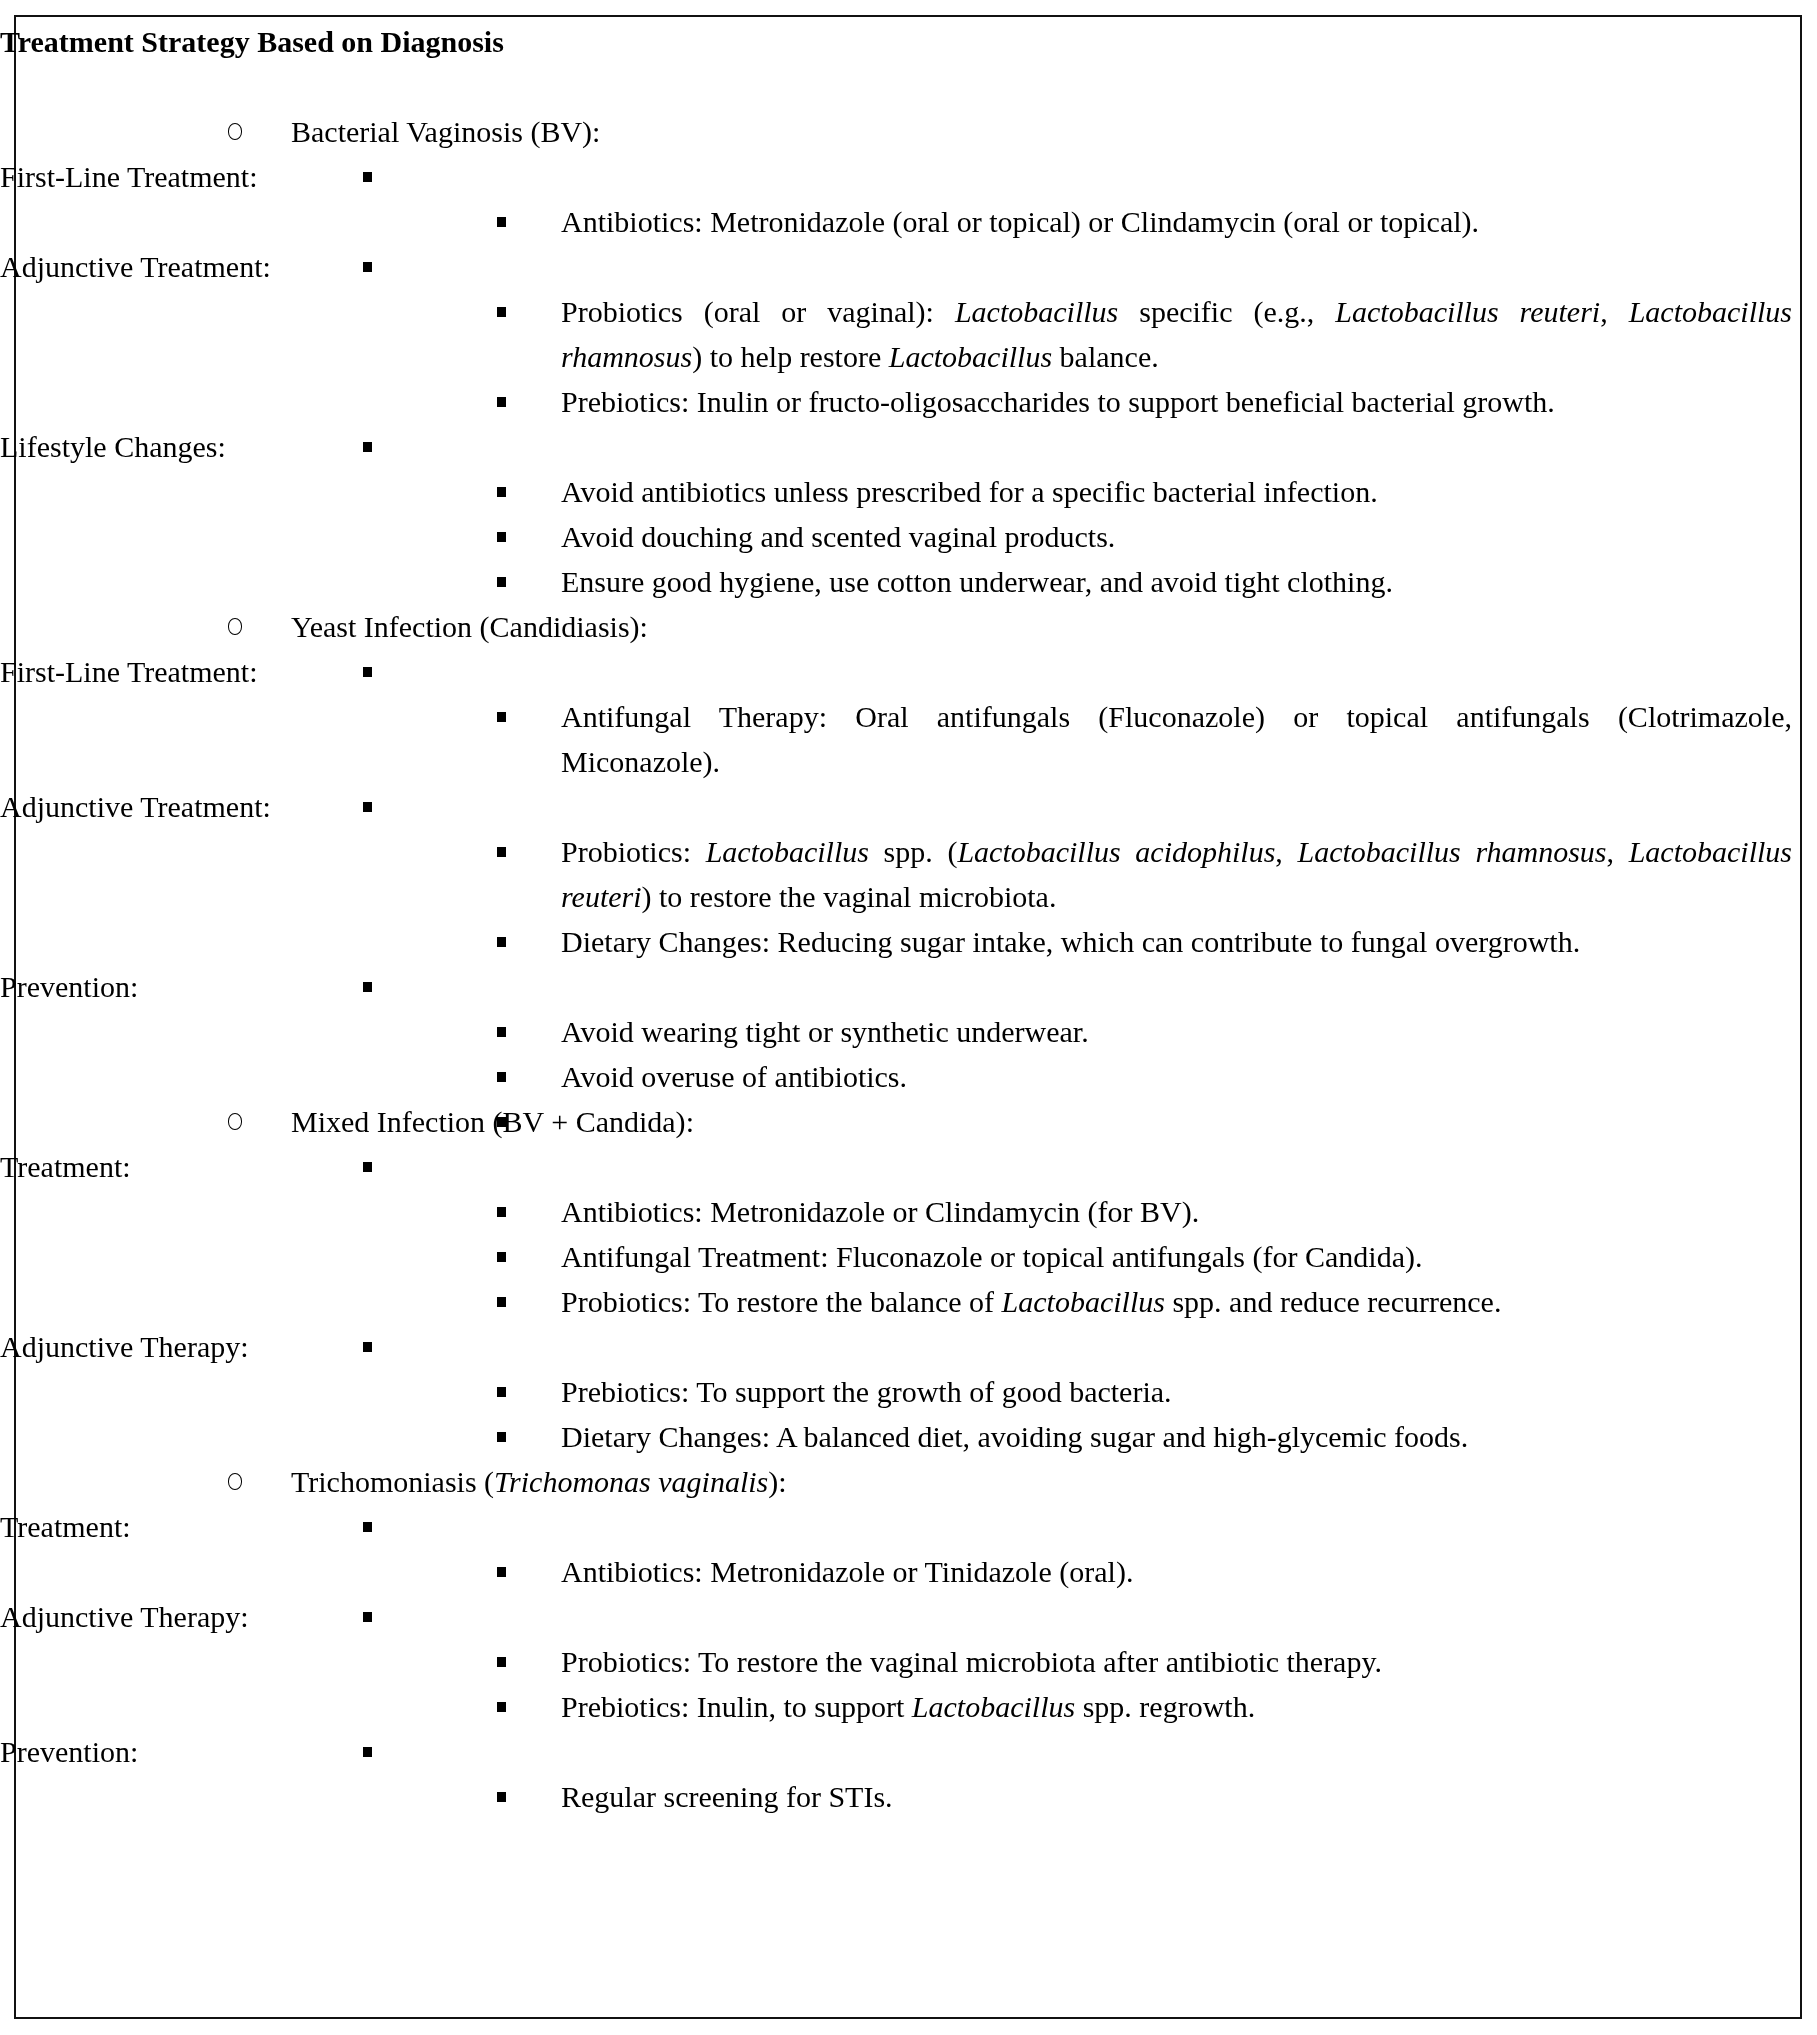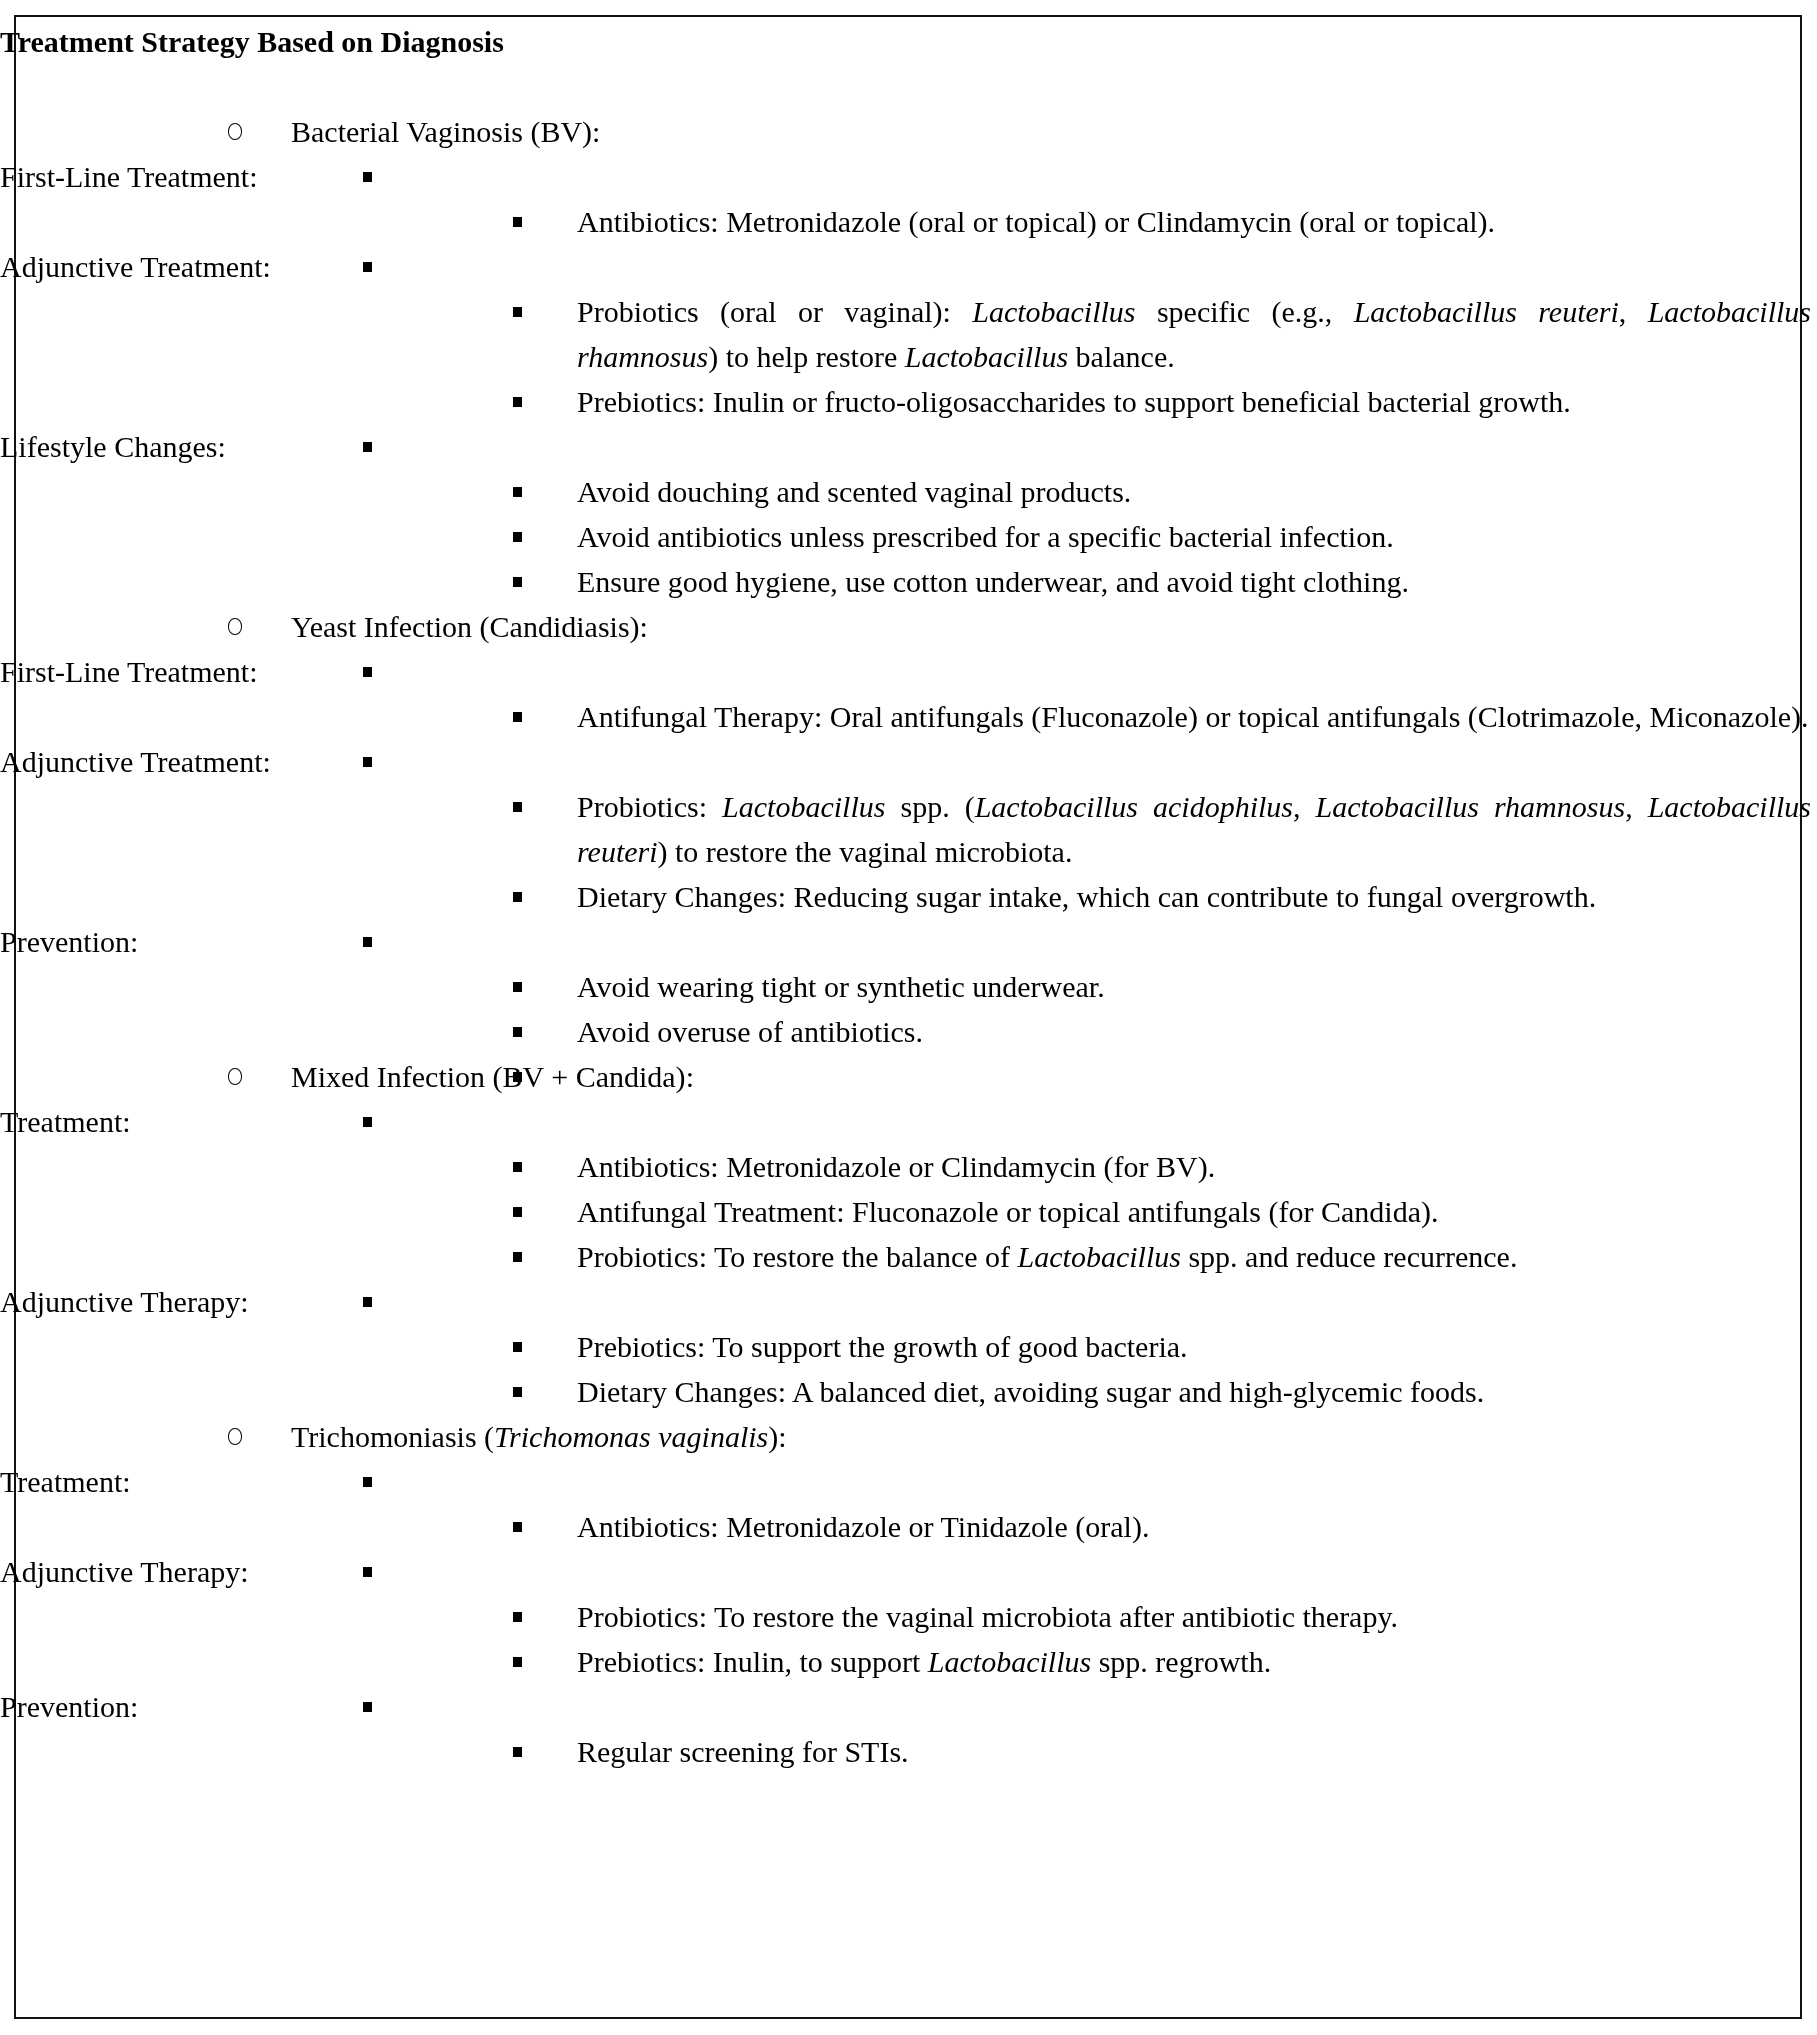--- a/index.html
+++ b/index.html
@@ -9,21 +9,21 @@
            border: 2.8px solid #111; box-sizing: border-box; }
   .title { position: absolute; left: 0; right: 0; top: 20px; text-align: left;
            font-weight: bold; font-size: 30px; line-height: 44px; }
   .content { position: absolute; left: 0; top: 109px; width: 100%; }
   .row { position: relative; font-size: 30px; line-height: 45px; text-align: justify; }
   .row .marker { position: absolute; top: 0; }
   .l1 { padding-left: 291px; padding-right: 22px; }
   .l1 .marker { left: 228px; font-size: 27px; }
   .l2 { padding-right: 22px; }
   .l2 .marker { left: 363px; }
-  .l3 { padding-left: 561px; padding-right: 7px; margin-left: 16px; }
+  .l3 { padding-left: 561px; padding-right: 26px; }
   .l3 .marker { left: 497px; }
   .sq { display: inline-block; width: 9.4px; height: 10.5px; background: #000; vertical-align: middle; margin-top: -6.7px; }
   .circle { display: inline-block; width: 14.4px; height: 16.6px; border: 1.7px solid #000; border-radius: 50%; box-sizing: border-box; vertical-align: middle; margin-top: -4.4px; }
   .b { font-weight: normal; }
   .i { font-style: italic; }
   .text { display: block; }
   .text:after { content: ""; }
   .last-justify { text-align-last: left; }
 </style>
 </head>
@@ -57,25 +57,25 @@
     <div class="row l3">
       <span class="marker"><span class="sq"></span></span>
       <span class="text last-justify"><span>Prebiotics: Inulin or fructo-oligosaccharides to support beneficial bacterial growth.</span></span>
     </div>
     <div class="row l2">
       <span class="marker"><span class="sq"></span></span>
       <span class="text" style="text-align: left;">Lifestyle Changes:</span>
     </div>
     <div class="row l3">
       <span class="marker"><span class="sq"></span></span>
-      <span class="text last-justify"><span>Avoid douching and scented vaginal products.</span></span>
+      <span class="text last-justify"><span>Avoid antibiotics unless prescribed for a specific bacterial infection.</span></span>
     </div>
     <div class="row l3">
       <span class="marker"><span class="sq"></span></span>
-      <span class="text last-justify"><span>Avoid antibiotics unless prescribed for a specific bacterial infection.</span></span>
+      <span class="text last-justify"><span>Avoid douching and scented vaginal products.</span></span>
     </div>
     <div class="row l3">
       <span class="marker"><span class="sq"></span></span>
       <span class="text last-justify"><span>Ensure good hygiene, use cotton underwear, and avoid tight clothing.</span></span>
     </div>
     <div class="row l1">
       <span class="marker"><span class="circle"></span></span>
       <span class="text" style="text-align: left;"><span class="b">Yeast Infection (Candidiasis)</span><span>:</span></span>
     </div>
     <div class="row l2">

